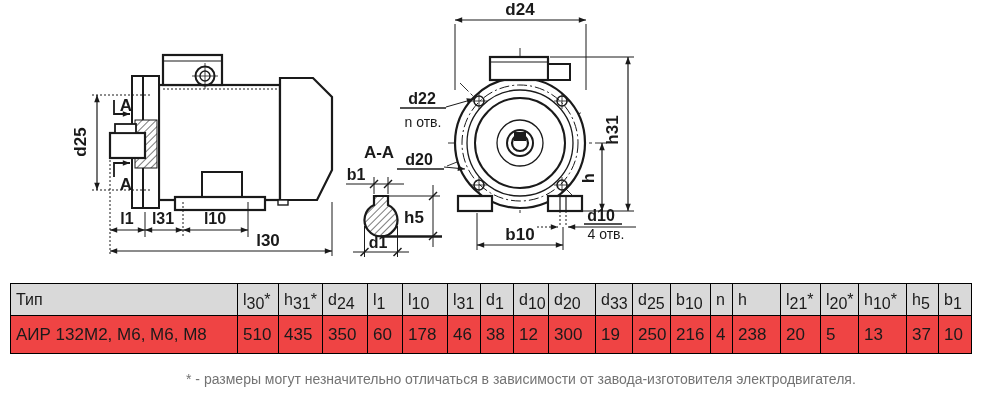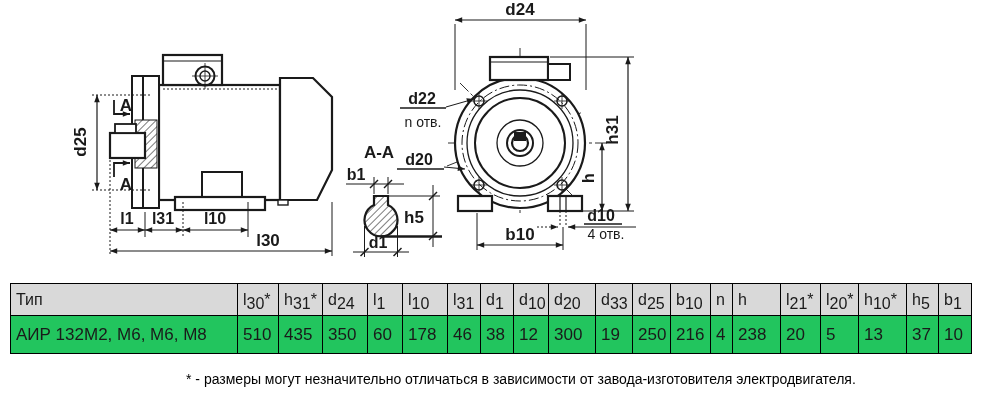--- a/index.html
+++ b/index.html
@@ -6,23 +6,23 @@
   .page { position:relative; width:1004px; height:402px; background:#ffffff; overflow:hidden; }
   svg.drawing { position:absolute; left:0; top:0; }
   svg text { fill:#1a1a1a; font-family:"Liberation Sans", sans-serif; }
   .dim-lbl   { font-size:16px; font-weight:bold; }
   .dim-lbl-lg{ font-size:17px; font-weight:bold; }
   .dim-note  { font-size:14px; }
   table.dims { position:absolute; left:10px; top:283px; border-collapse:collapse; table-layout:fixed;
                width:961px; color:#1a1a1a; }
   .dims th, .dims td { border:1.4px solid #000; padding:0 5px; overflow:hidden; white-space:nowrap; text-align:left; vertical-align:middle; }
   .dims th { background:#d9d9d9; font-weight:normal; font-size:16px; height:31px;margin-top:35px; }
-  .dims td { background:#22c55e; font-size:17px; height:37px; }
+  .dims td { background:#ef4444; font-size:17px; height:37px; }
   .dims sub { font-size:16px; line-height:0; }
-  .footnote { position:absolute; left:186px; top:371px; font-size:14px; color:#000000; letter-spacing:0; }
+  .footnote { position:absolute; left:186px; top:371px; font-size:14px; color:#737373; letter-spacing:0; }
 </style>
 </head>
 <body>
 
 <div class="page">
 
 <svg class="drawing" width="1004" height="278" viewBox="0 0 1004 278">
   <defs>
     <marker id="arr" viewBox="0 0 10 10" refX="9.5" refY="5" markerWidth="11" markerHeight="8" orient="auto-start-reverse" markerUnits="userSpaceOnUse">
       <path d="M0.5,1.5 L9.5,5 L0.5,8.5 Z" fill="#1a1a1a"></path>

